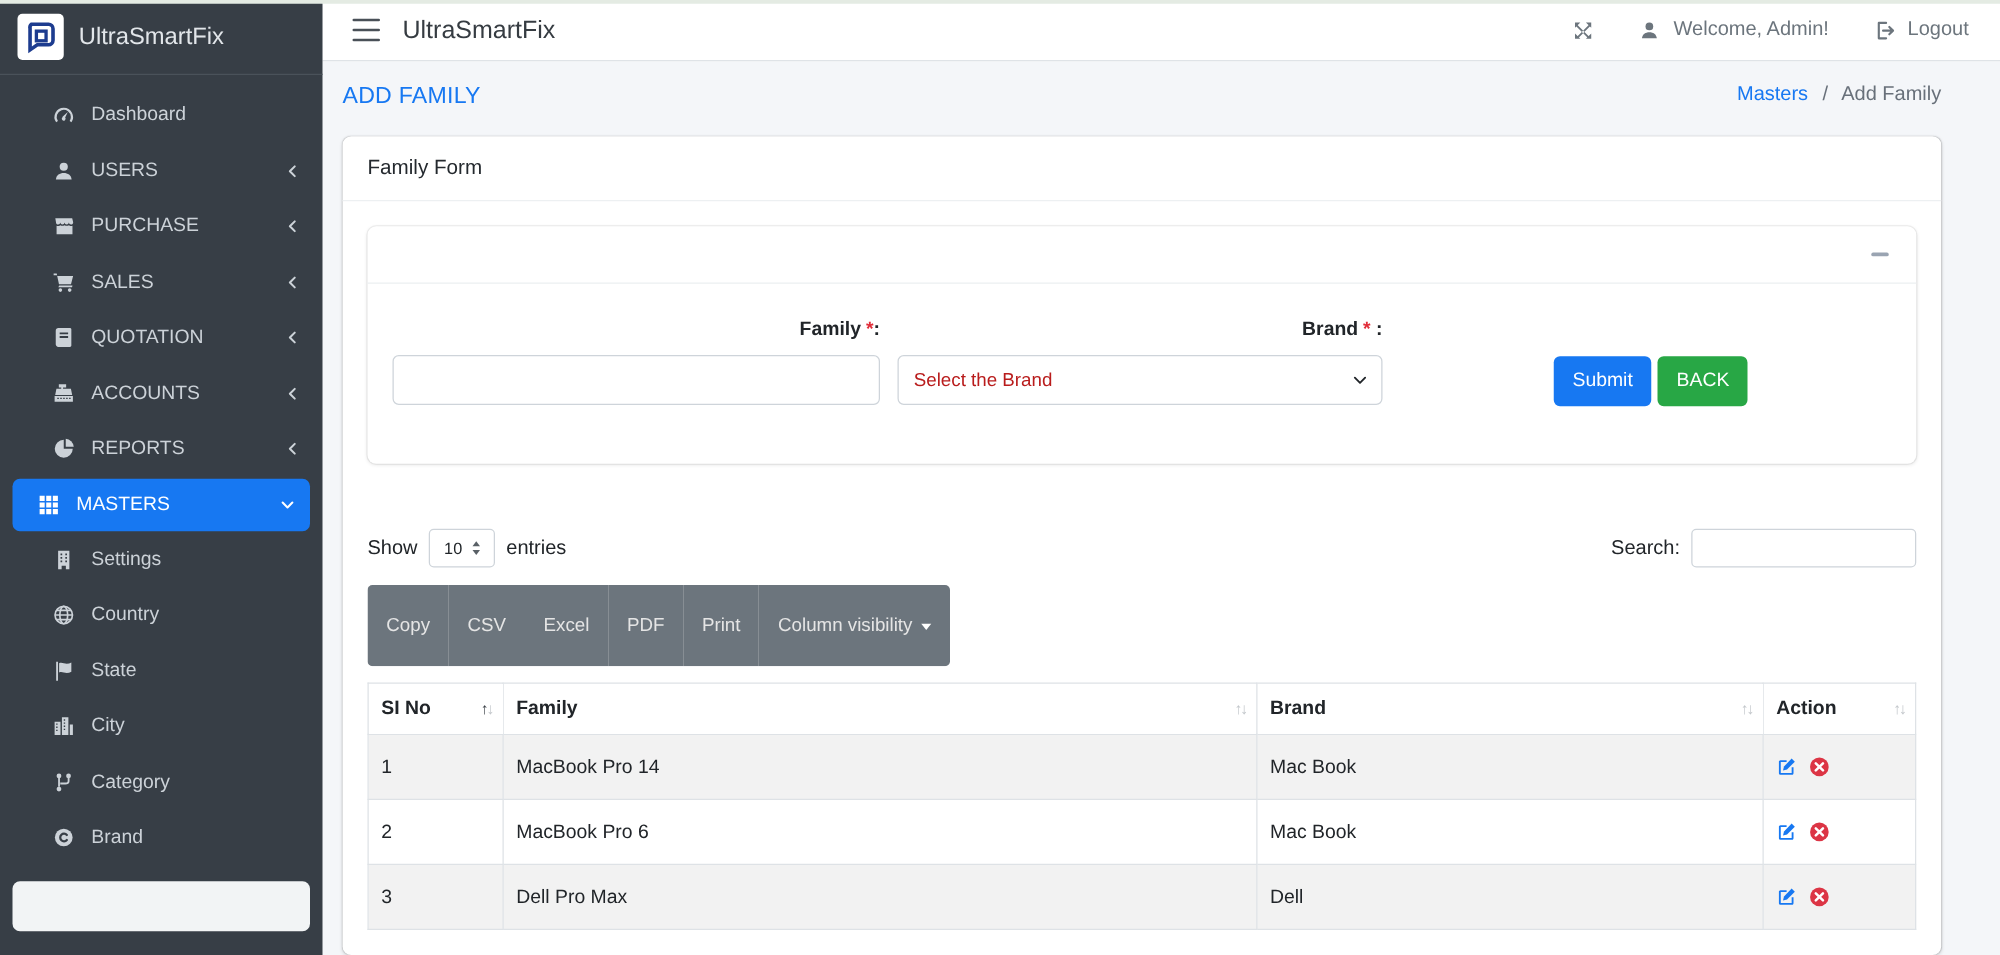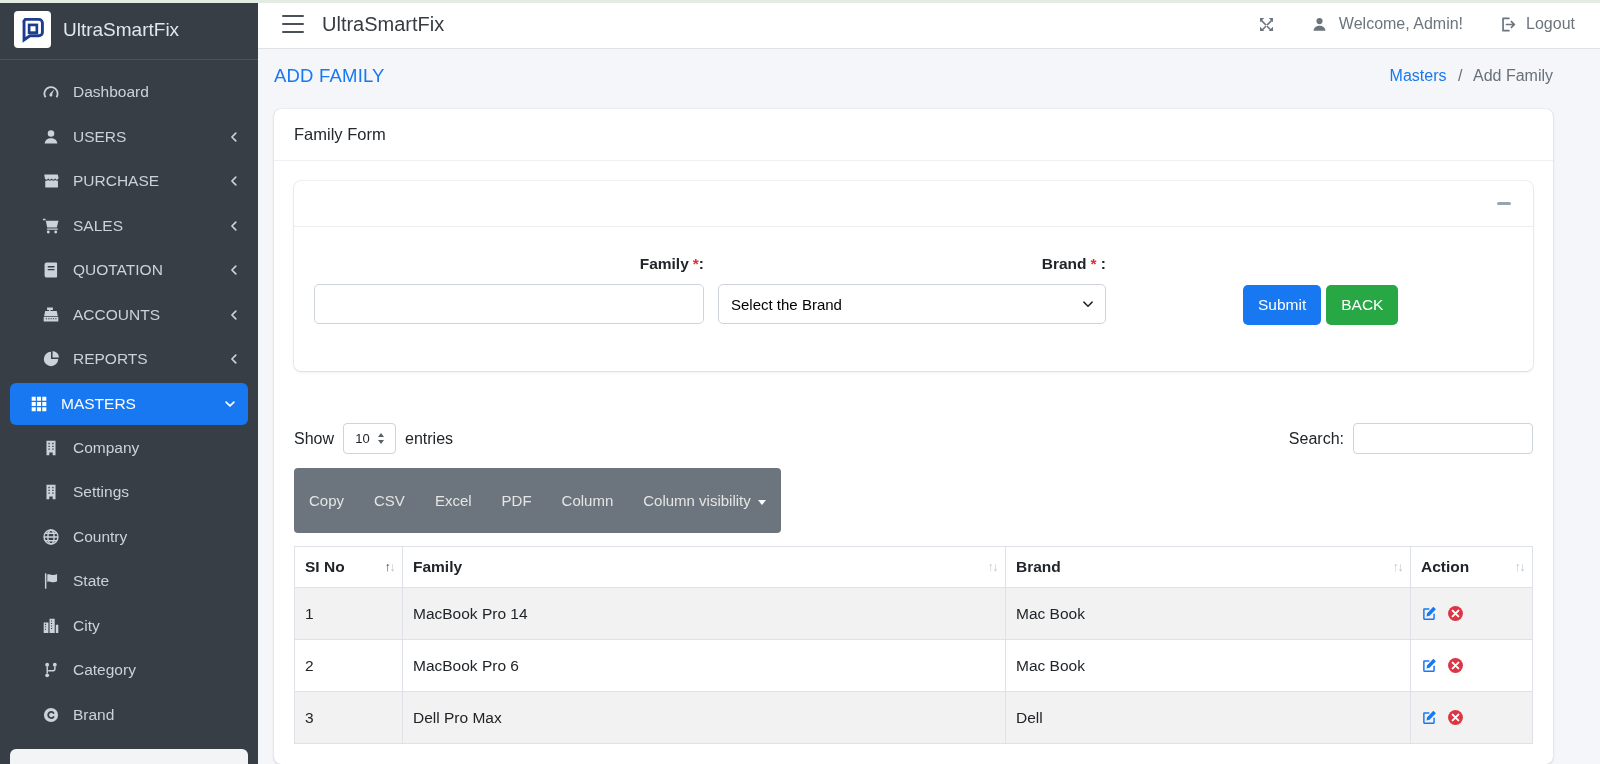--- a/index.html
+++ b/index.html
@@ -48,21 +48,21 @@
   .inner-card { border-radius:7px; background:#fff; box-shadow:0 0 0 1px rgba(0,0,0,.05), 0 1px 3px rgba(0,0,0,.1); }
   .inner-header { height:46px; border-bottom:1px solid #eceff1; display:flex; align-items:center; justify-content:flex-end; padding:0 22px; }
   .minus-bar { width:14px; height:3px; background:#9aa4b2; border-radius:2px; cursor:pointer; }
   .inner-body { display:flex; align-items:flex-start; padding:28px 20px 46px; }
   .fg-family { width:390px; margin-right:14px; }
   .fg-brand { width:388px; }
   .f-label { display:block; font-weight:700; font-size:15.5px; color:#212529; margin-bottom:11px;text-align:right; }
   .req { color:#e12d39; margin-left:4px; }
   .form-control { width:100%; height:40px; border:1px solid #ced4da; border-radius:5px; padding:0 12px; font-size:15px; font-family:inherit; outline:none; background:#fff; }
   .select-wrap { position:relative; }
-  select.form-control { appearance:none; -webkit-appearance:none; color:#000000; cursor:pointer; }
+  select.form-control { appearance:none; -webkit-appearance:none; color:#b91c1c; cursor:pointer; }
   .select-chev { position:absolute; right:12px; top:14px; width:12px; height:12px; color:#212529; pointer-events:none; display:inline-flex; }
   .btn-col { margin-left:137px; margin-top:30px; display:flex; gap:5px; }
   .btn { height:40px; border:none; border-radius:5px; color:#fff; font-size:15.5px; font-family:inherit; padding:0 15px; cursor:pointer; }
   .btn-primary { background:#1778f2; }
   .btn-success { background:#28a745; }
 
   .dt-top { margin-top:52px; display:flex; justify-content:space-between; align-items:center; }
   .dt-length { display:flex; align-items:center; gap:9px; font-size:16px; color:#212529; }
   .len-box { width:53px; height:31px; border:1px solid #ced4da; border-radius:4px; display:flex; align-items:center; justify-content:center; gap:8px; font-size:13px; color:#212529; cursor:pointer; background:#fff; }
   .spin { display:flex; flex-direction:column; gap:2.5px; }
@@ -198,28 +198,20 @@
           <svg viewBox="0 0 16 16" fill="currentColor">
             <path d="M1.5 1.5h3.6v3.6H1.5zM6.2 1.5h3.6v3.6H6.2zM10.9 1.5h3.6v3.6h-3.6zM1.5 6.2h3.6v3.6H1.5zM6.2 6.2h3.6v3.6H6.2zM10.9 6.2h3.6v3.6h-3.6zM1.5 10.9h3.6v3.6H1.5zM6.2 10.9h3.6v3.6H6.2zM10.9 10.9h3.6v3.6h-3.6z"></path>
           </svg>
         </span>
         <span>MASTERS</span>
         <span class="ico mi-chev">
           <svg viewBox="0 0 16 16" fill="none" stroke="currentColor" stroke-width="2.2" stroke-linecap="round" stroke-linejoin="round">
             <path d="M2.8 5.4 8 10.6l5.2-5.2"></path>
           </svg>
         </span>
-      </a>
-      <a class="menu-item">
-        <span class="ico mi-ico">
-          <svg viewBox="0 0 16 16" fill="currentColor">
-            <path fill-rule="evenodd" d="M4 1.5h8v13H9.5v-2.4h-3v2.4H4zM5.7 3.4h1.2v1.2H5.7zm3.4 0h1.2v1.2H9.1zM5.7 5.9h1.2v1.2H5.7zm3.4 0h1.2v1.2H9.1zM5.7 8.4h1.2v1.2H5.7zm3.4 0h1.2v1.2H9.1z"></path>
-          </svg>
-        </span>
-        <span>Company</span>
       </a>
       <a class="menu-item">
         <span class="ico mi-ico">
           <svg viewBox="0 0 16 16" fill="currentColor">
             <path fill-rule="evenodd" d="M4 1.5h8v13H9.5v-2.4h-3v2.4H4zM5.7 3.4h1.2v1.2H5.7zm3.4 0h1.2v1.2H9.1zM5.7 5.9h1.2v1.2H5.7zm3.4 0h1.2v1.2H9.1zM5.7 8.4h1.2v1.2H5.7zm3.4 0h1.2v1.2H9.1z"></path>
           </svg>
         </span>
         <span>Settings</span>
       </a>
       <a class="menu-item">
@@ -369,21 +361,21 @@
             <span>Search:</span>
             <input value="" style="">
           </div>
         </div>
 
         <div class="dt-buttons" id="dt-buttons">
             <button class="dt-btn">Copy</button>
             <button class="dt-btn">CSV</button>
             <button class="dt-btn">Excel</button>
             <button class="dt-btn">PDF</button>
-            <button class="dt-btn">Column</button>
+            <button class="dt-btn">Print</button>
             <button class="dt-btn">Column visibility<span class="caret"></span></button>
           </div>
 
         <table class="dt">
           <colgroup>
               <col style="width:108px">
               <col style="width:603px">
               <col style="width:405px">
               <col style="width:122px">
             </colgroup>

